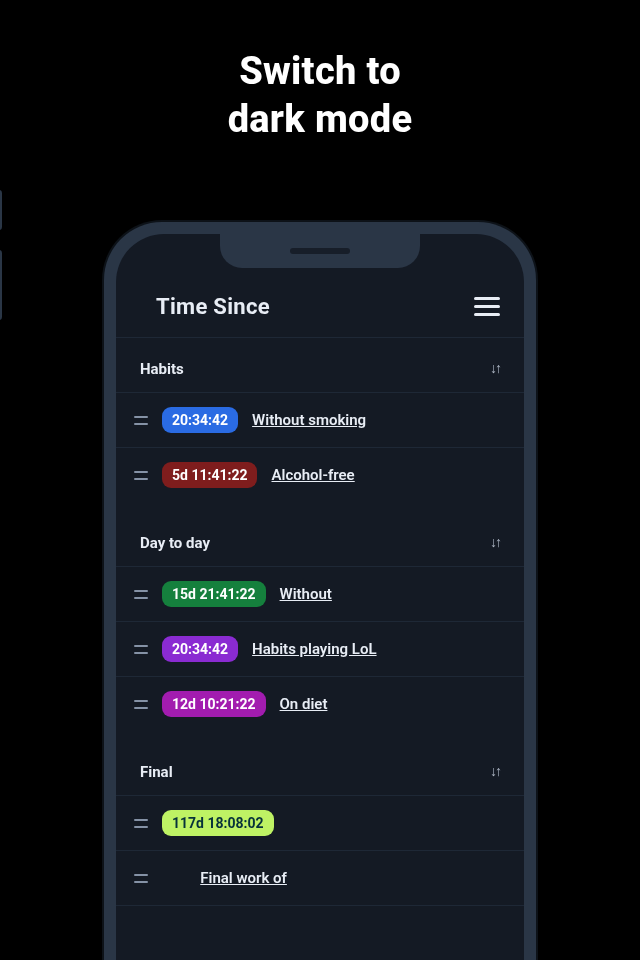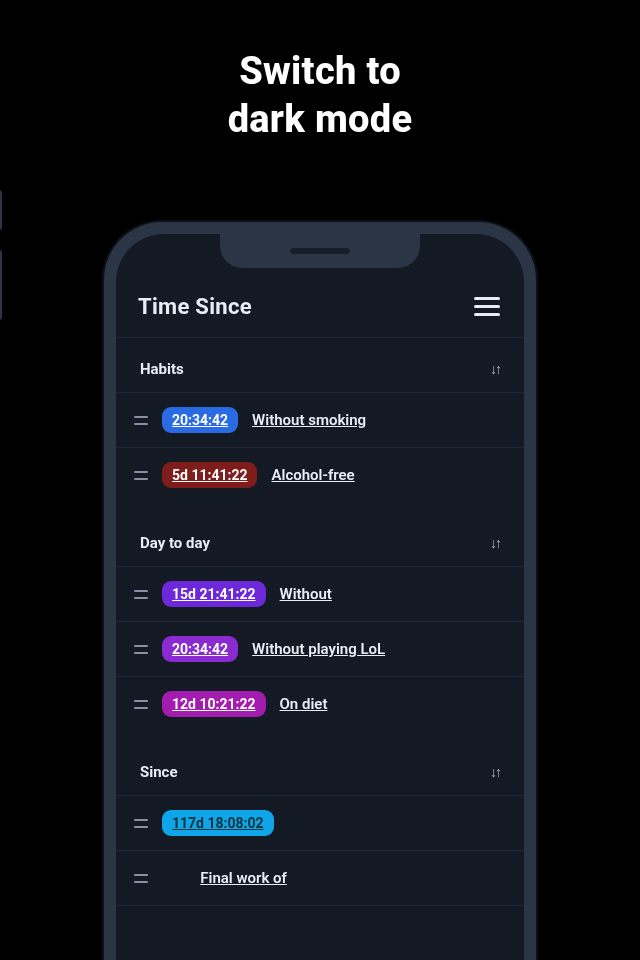--- a/index.html
+++ b/index.html
@@ -27,53 +27,53 @@
   }
   .speaker { width: 60px; height: 6px; border-radius: 4px; background: #171e29; }
   .side-btn { position:absolute; background:#2a3646; border-radius:3px; }
   .side-btn.left1 { left:-4px; top:190px; width:6px; height:40px; }
   .side-btn.left2 { left:-4px; top:250px; width:6px; height:70px; }
 
   .screen { position:absolute; inset:0; padding-top: 46px; color: #e8edf5; }
 
   .app-header {
     display:flex; align-items:center; justify-content:space-between;
-    padding: 14px 24px 18px 22px;
+    padding: 14px 24px 18px 40px;
     border-bottom: 1px solid #1e2836;
   }
   .app-title { font-size: 22px; font-weight: 700; letter-spacing: 0.3px; }
   .menu-icon { display:flex; flex-direction:column; gap:5px; align-items:flex-end; cursor:pointer; }
   .menu-icon span { display:block; width:26px; height:3px; background:#e8edf5; border-radius:2px; }
 
   .section-header {
-    display:flex; align-items:center; justify-content:space-between;
+    display:flex; justify-content:space-between;
     padding: 22px 24px 14px 24px;
     font-weight: 700; font-size: 15px; color:#e8edf5;
   }
   .sort-icon { color:#aeb7c6; font-size:14px; letter-spacing:-2px; font-weight:bold; }
 
   .row {
     display:flex; align-items:center; gap:14px;
     padding: 14px 18px;
     border-top: 1px solid #1e2836;
   }
   .row:last-child { border-bottom: 1px solid #1e2836; }
   .drag { display:flex; flex-direction:column; gap:5px; width:14px; align-items:center; flex-shrink:0; }
   .drag span { display:block; width:14px; height:2px; background:#8592a6; border-radius:2px; }
 
   .badge {
     padding: 5px 10px; border-radius: 9px; font-weight:700; font-size:14px;
-    color:#fff; white-space:nowrap; flex-shrink:0;text-decoration:underline;
+    color:#fff; white-space:nowrap; flex-shrink:0;
   }
   .badge.blue        { background:#2a6be3; }
   .badge.blue-bright { background:#7f1d1d; }
-  .badge.pink        { background:#6d28d9; color:#fff; }
+  .badge.pink        { background:#15803d; color:#fff; }
   .badge.purple      { background:#8a2bd2; }
   .badge.lilac       { background:#a21caf; }
-  .badge.teal        { background:#0ea5e9; color:#06323a; }
+  .badge.teal        { background:#bef264; color:#06323a; }
 
   .row-label { font-size:15px; font-weight:600; color:#e8edf5; line-height:1.25;text-decoration:underline; }
 
   .group-gap { height: 10px; }
 </style>
 </head>
 <body>
 
 <div class="stage">
   <div class="headline">
@@ -134,35 +134,35 @@
             </div>
           <div class="badge pink">15d 21:41:22</div>
           <div class="row-label">Without</div>
         </div>
         <div class="row">
           <div class="drag">
               <span></span>
               <span></span>
             </div>
           <div class="badge purple">20:34:42</div>
-          <div class="row-label">Without playing LoL</div>
+          <div class="row-label">Habits playing LoL</div>
         </div>
         <div class="row">
           <div class="drag">
               <span></span>
               <span></span>
             </div>
           <div class="badge lilac">12d 10:21:22</div>
           <div class="row-label">On diet</div>
         </div>
 
         <div class="group-gap"></div>
 
         <div class="section-header">
-          <span>Since</span>
+          <span>Final</span>
           <span class="sort-icon">↓↑</span>
         </div>
         <div class="row">
           <div class="drag">
               <span></span>
               <span></span>
             </div>
           <div class="badge teal">117d 18:08:02</div>
         </div>
         <div class="row">

